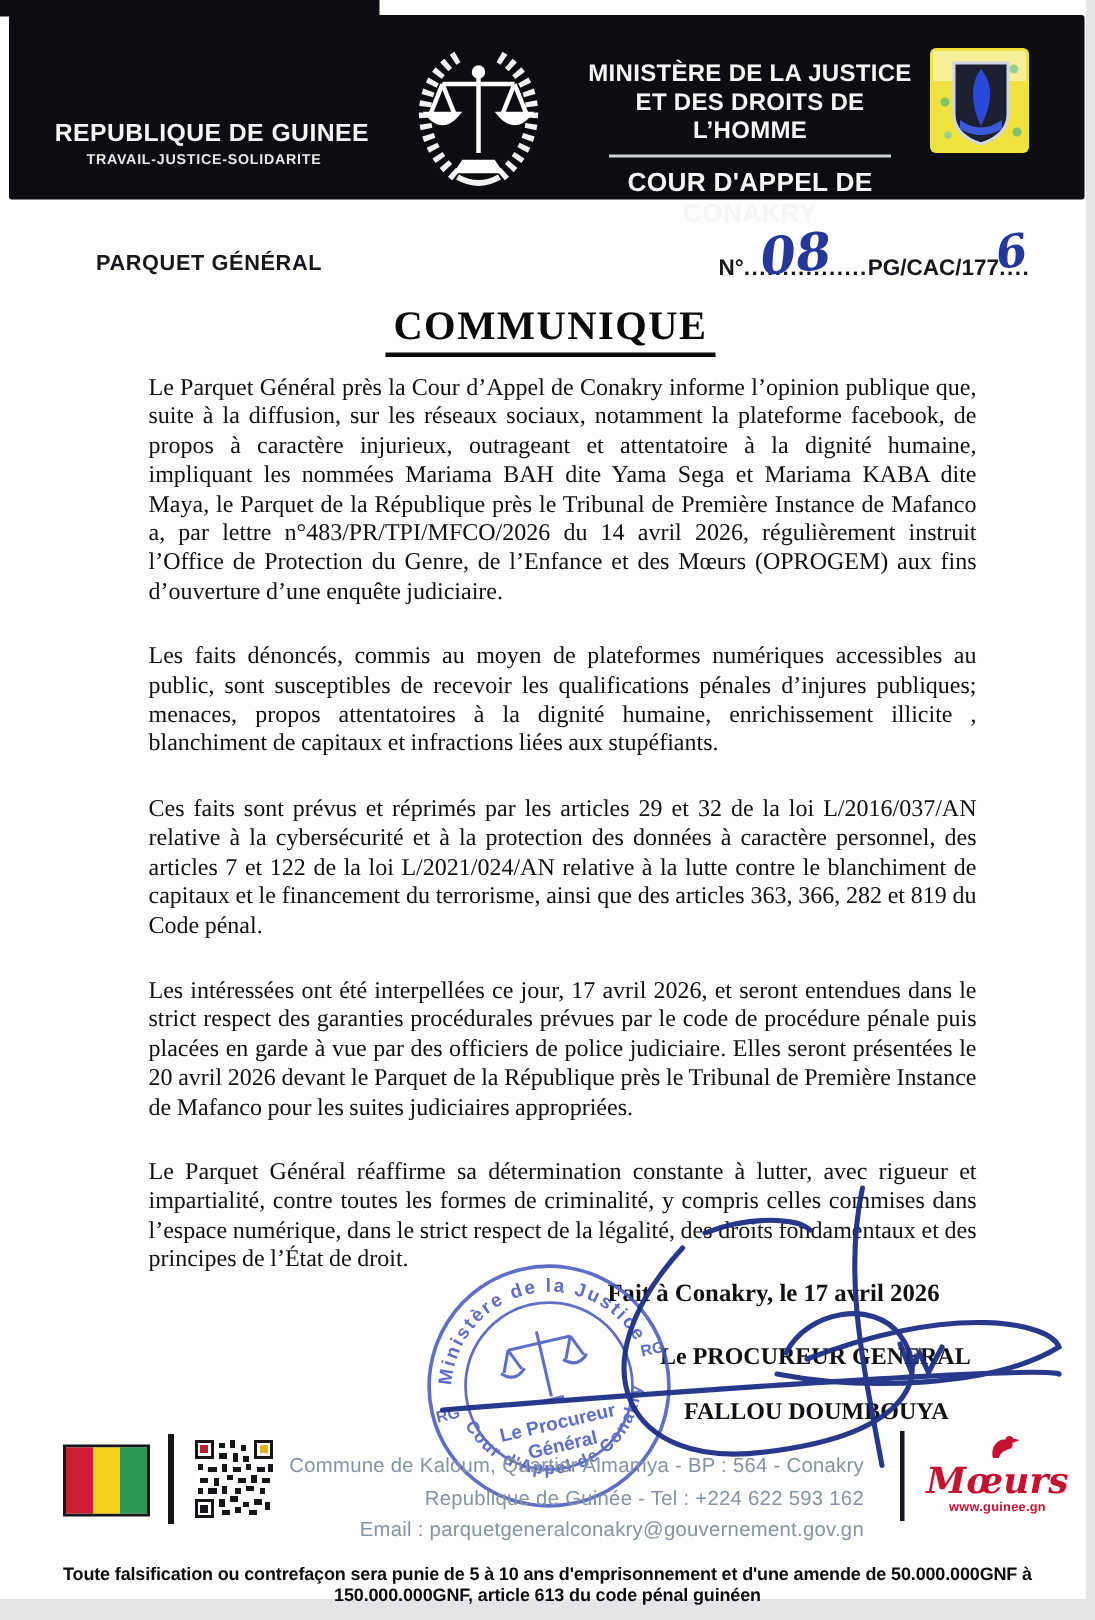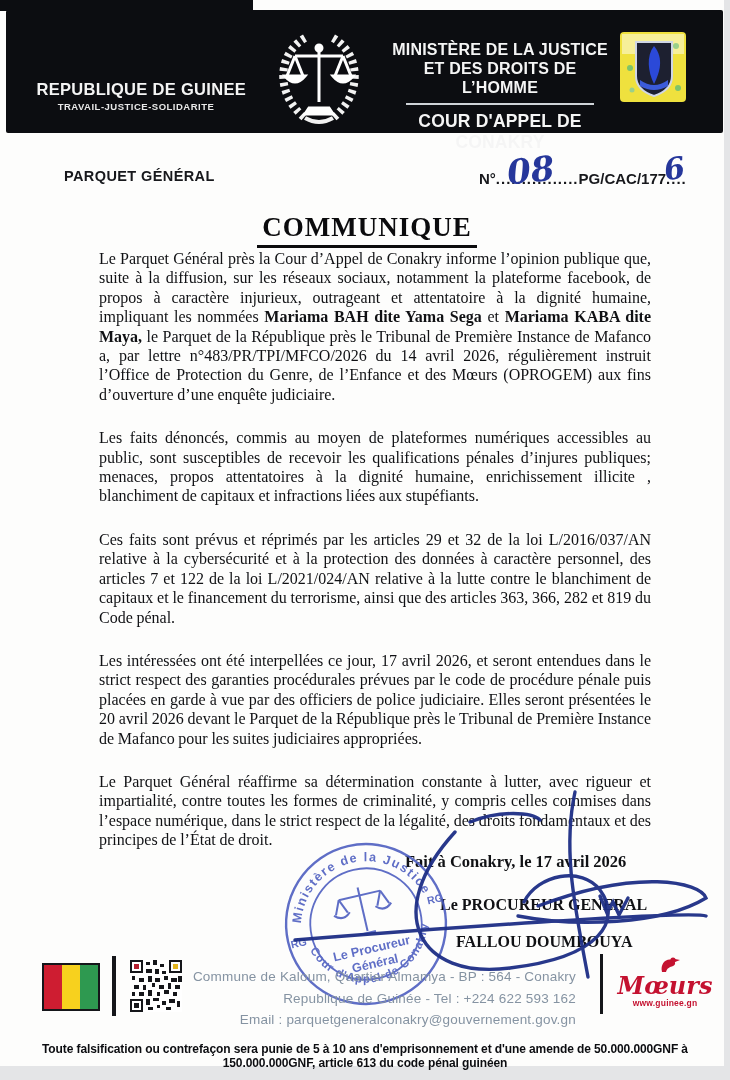--- a/index.html
+++ b/index.html
@@ -25,26 +25,26 @@
   
   .office{left:64px;top:168px;font-weight:700;font-size:14.5px;letter-spacing:.4px;color:#17181c;}
   .refnum{left:479px;top:170px;font-weight:700;font-size:15px;color:#17181c;white-space:nowrap;}
   .refnum .dots{letter-spacing:1px;}
   .hand{color:#26379b;font-family:"DejaVu Serif",serif;font-style:italic;font-weight:700;}
   .hand-08{left:507px;top:150px;font-size:34px;transform:rotate(-6deg);}
   .hand-6{left:664px;top:151px;font-size:30px;transform:rotate(-9deg);}
 
   
   .title-wrap{left:92px;top:202px;width:550px;text-align:center;}
-  .title-wrap span{display:inline-block;font-family:"Liberation Serif","DejaVu Serif",serif;font-weight:700;font-size:27px;letter-spacing:1px;color:#0b0b0d;padding:0 5px 2px;border-bottom:3.5px solid #0b0b0d;margin-top:10px;}
+  .title-wrap span{display:inline-block;font-family:"Liberation Serif","DejaVu Serif",serif;font-weight:700;font-size:27px;letter-spacing:1px;color:#0b0b0d;padding:0 5px 2px;border-bottom:3.5px solid #0b0b0d;}
 
   
   .body{left:99px;top:249px;width:552px;font-family:"Liberation Serif","DejaVu Serif",serif;font-size:16px;line-height:19.4px;color:#101114;text-align:justify;}
   .body p{margin:0 0 24px 0;word-spacing:-.3px;}
-  .body .b{font-weight:700;}
+  .body .b{font-weight:400;}
 
   
   .sig{font-family:"Liberation Serif","DejaVu Serif",serif;font-weight:700;color:#101114;}
   .sig-date{left:405px;top:852px;font-size:16.5px;}
   .sig-role{left:440px;top:896px;font-size:16px;}
   .sig-name{left:456px;top:933px;font-size:16px;}
 
   
   .stamp{left:280px;top:838px;transform:rotate(-13deg);opacity:.88;}
 

